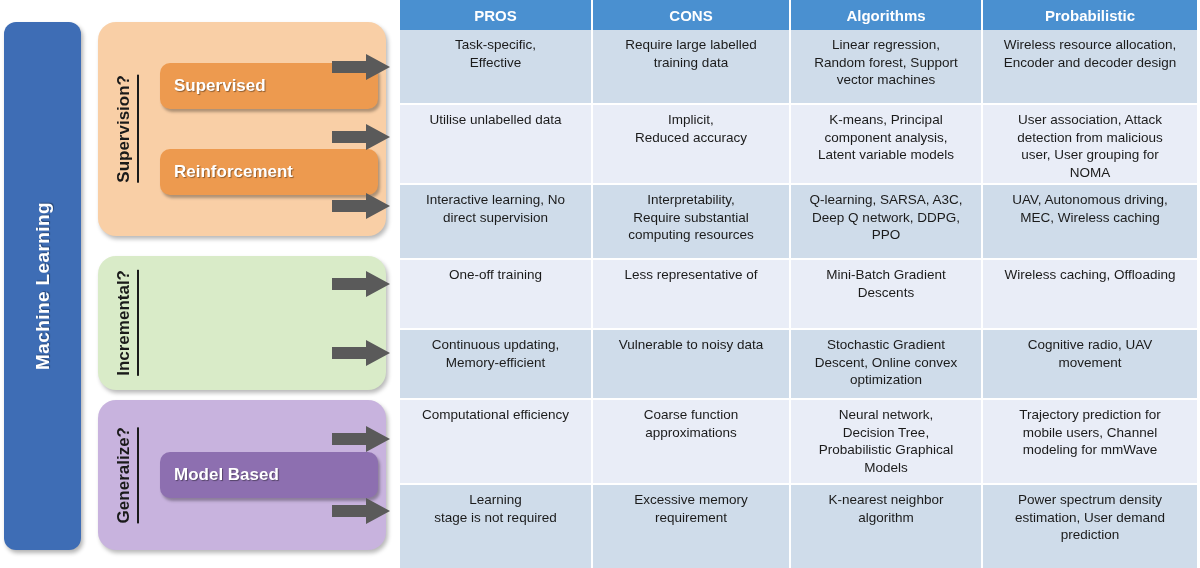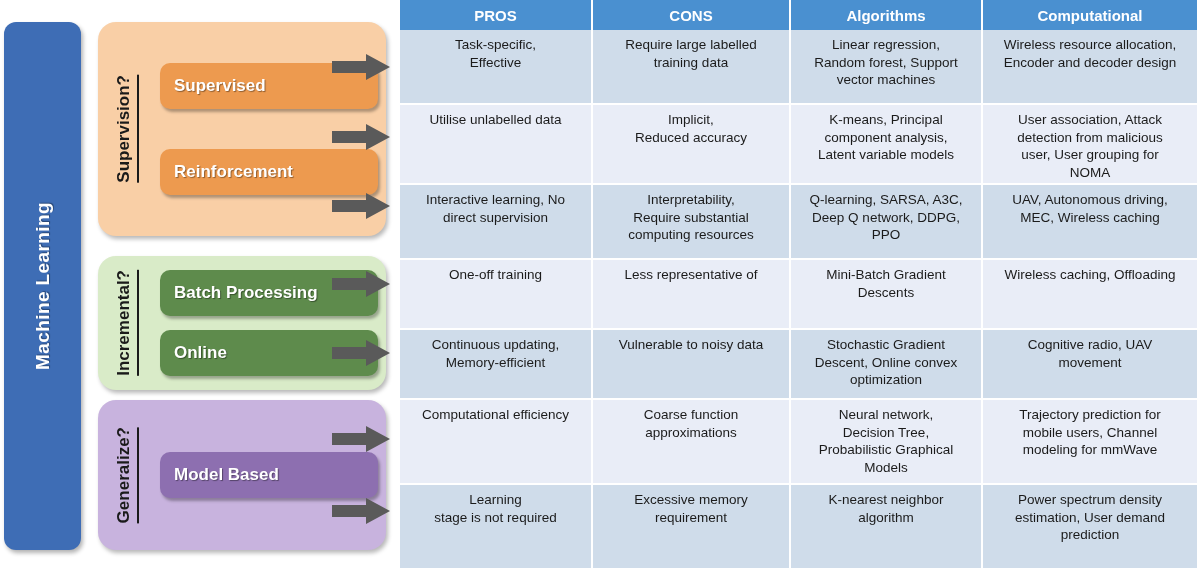--- a/index.html
+++ b/index.html
@@ -147,28 +147,20 @@
       <div class="node">
         <span>Reinforcement</span>
       </div>
     </div>
   </div>
 
   <div class="group incremental">
     <div class="group-label">
       <span class="vtext">Incremental?</span>
     </div>
-    <div class="nodes">
-      <div class="node">
-        <span>Batch Processing</span>
-      </div>
-      <div class="node">
-        <span>Online</span>
-      </div>
-    </div>
   </div>
 
   <div class="group generalize">
     <div class="group-label">
       <span class="vtext">Generalize?</span>
     </div>
     <div class="nodes">
       <div class="node">
         <span>Model Based</span>
       </div>
@@ -209,21 +201,21 @@
       <svg viewBox="0 0 58 26" xmlns="http://www.w3.org/2000/svg">
         <path d="M0 7 H34 V0 L58 13 L34 26 V19 H0 Z" fill="#5A5A5A"></path>
       </svg>
     </div>
 
   <div class="tbl">
     <div class="tbl-head">
       <div class="th c0">PROS</div>
       <div class="th c1">CONS</div>
       <div class="th c2">Algorithms</div>
-      <div class="th c3">Computational</div>
+      <div class="th c3">Probabilistic</div>
     </div>
     <div class="tbl-body" id="tbl-body">
         <div class="tr odd" style="height: 75px;">
           <div class="td c0">
             <div>Task-specific,</div>
             <div>Effective</div>
           </div>
           <div class="td c1">
             <div>Require large labelled</div>
             <div>training data</div>

